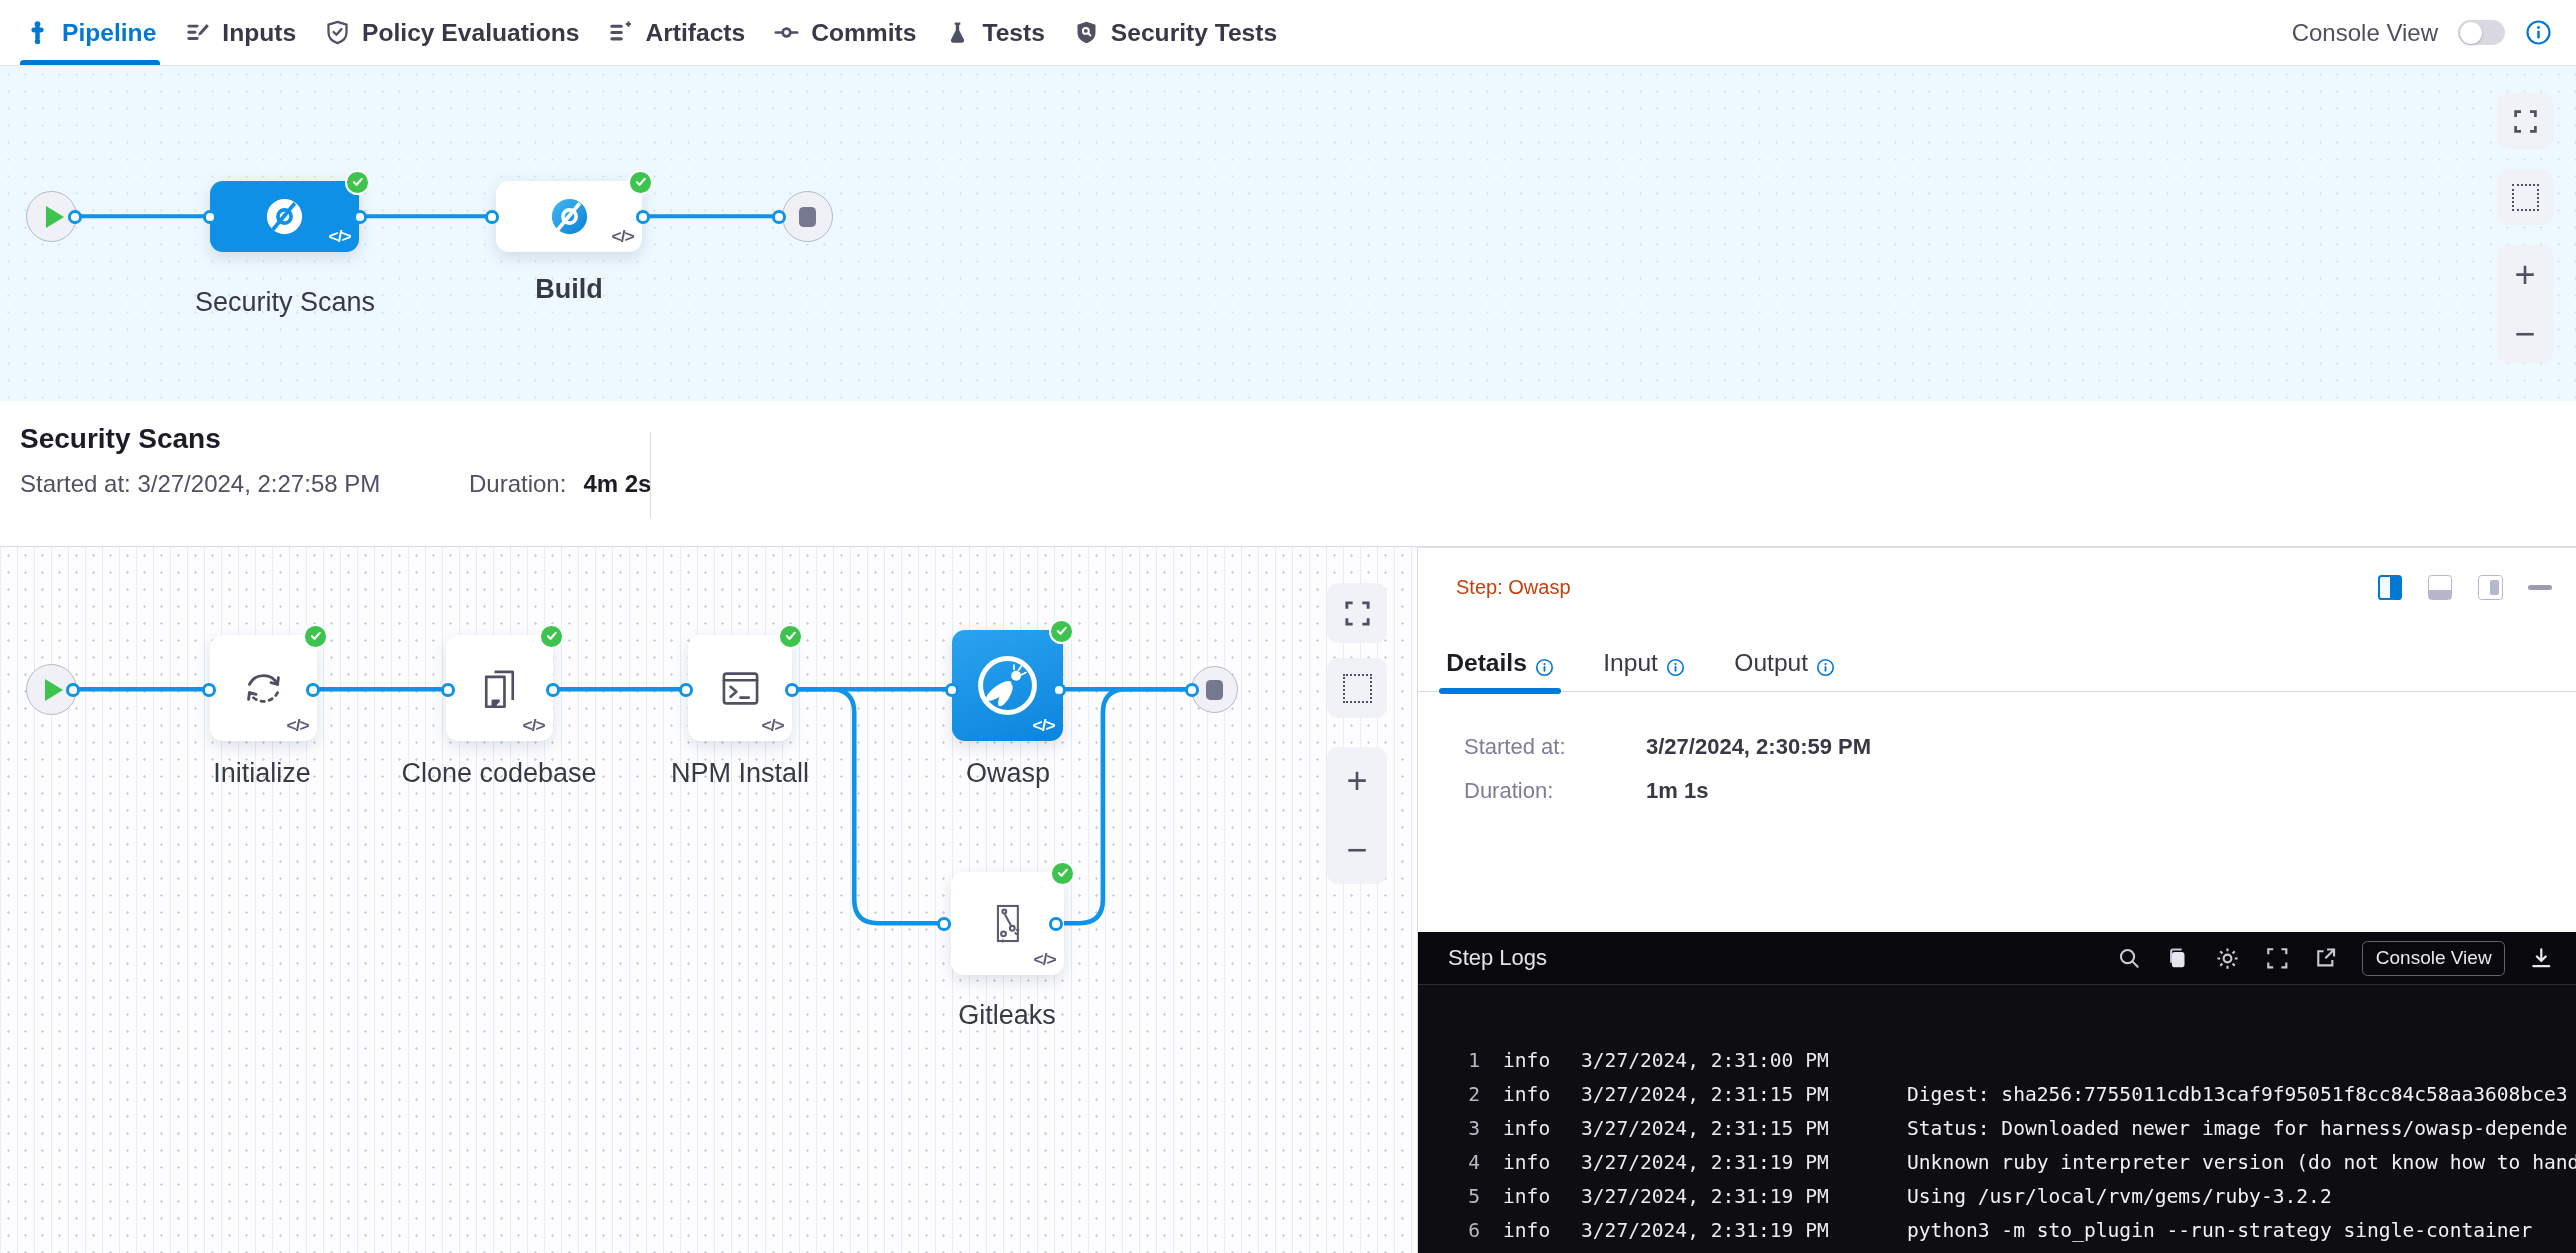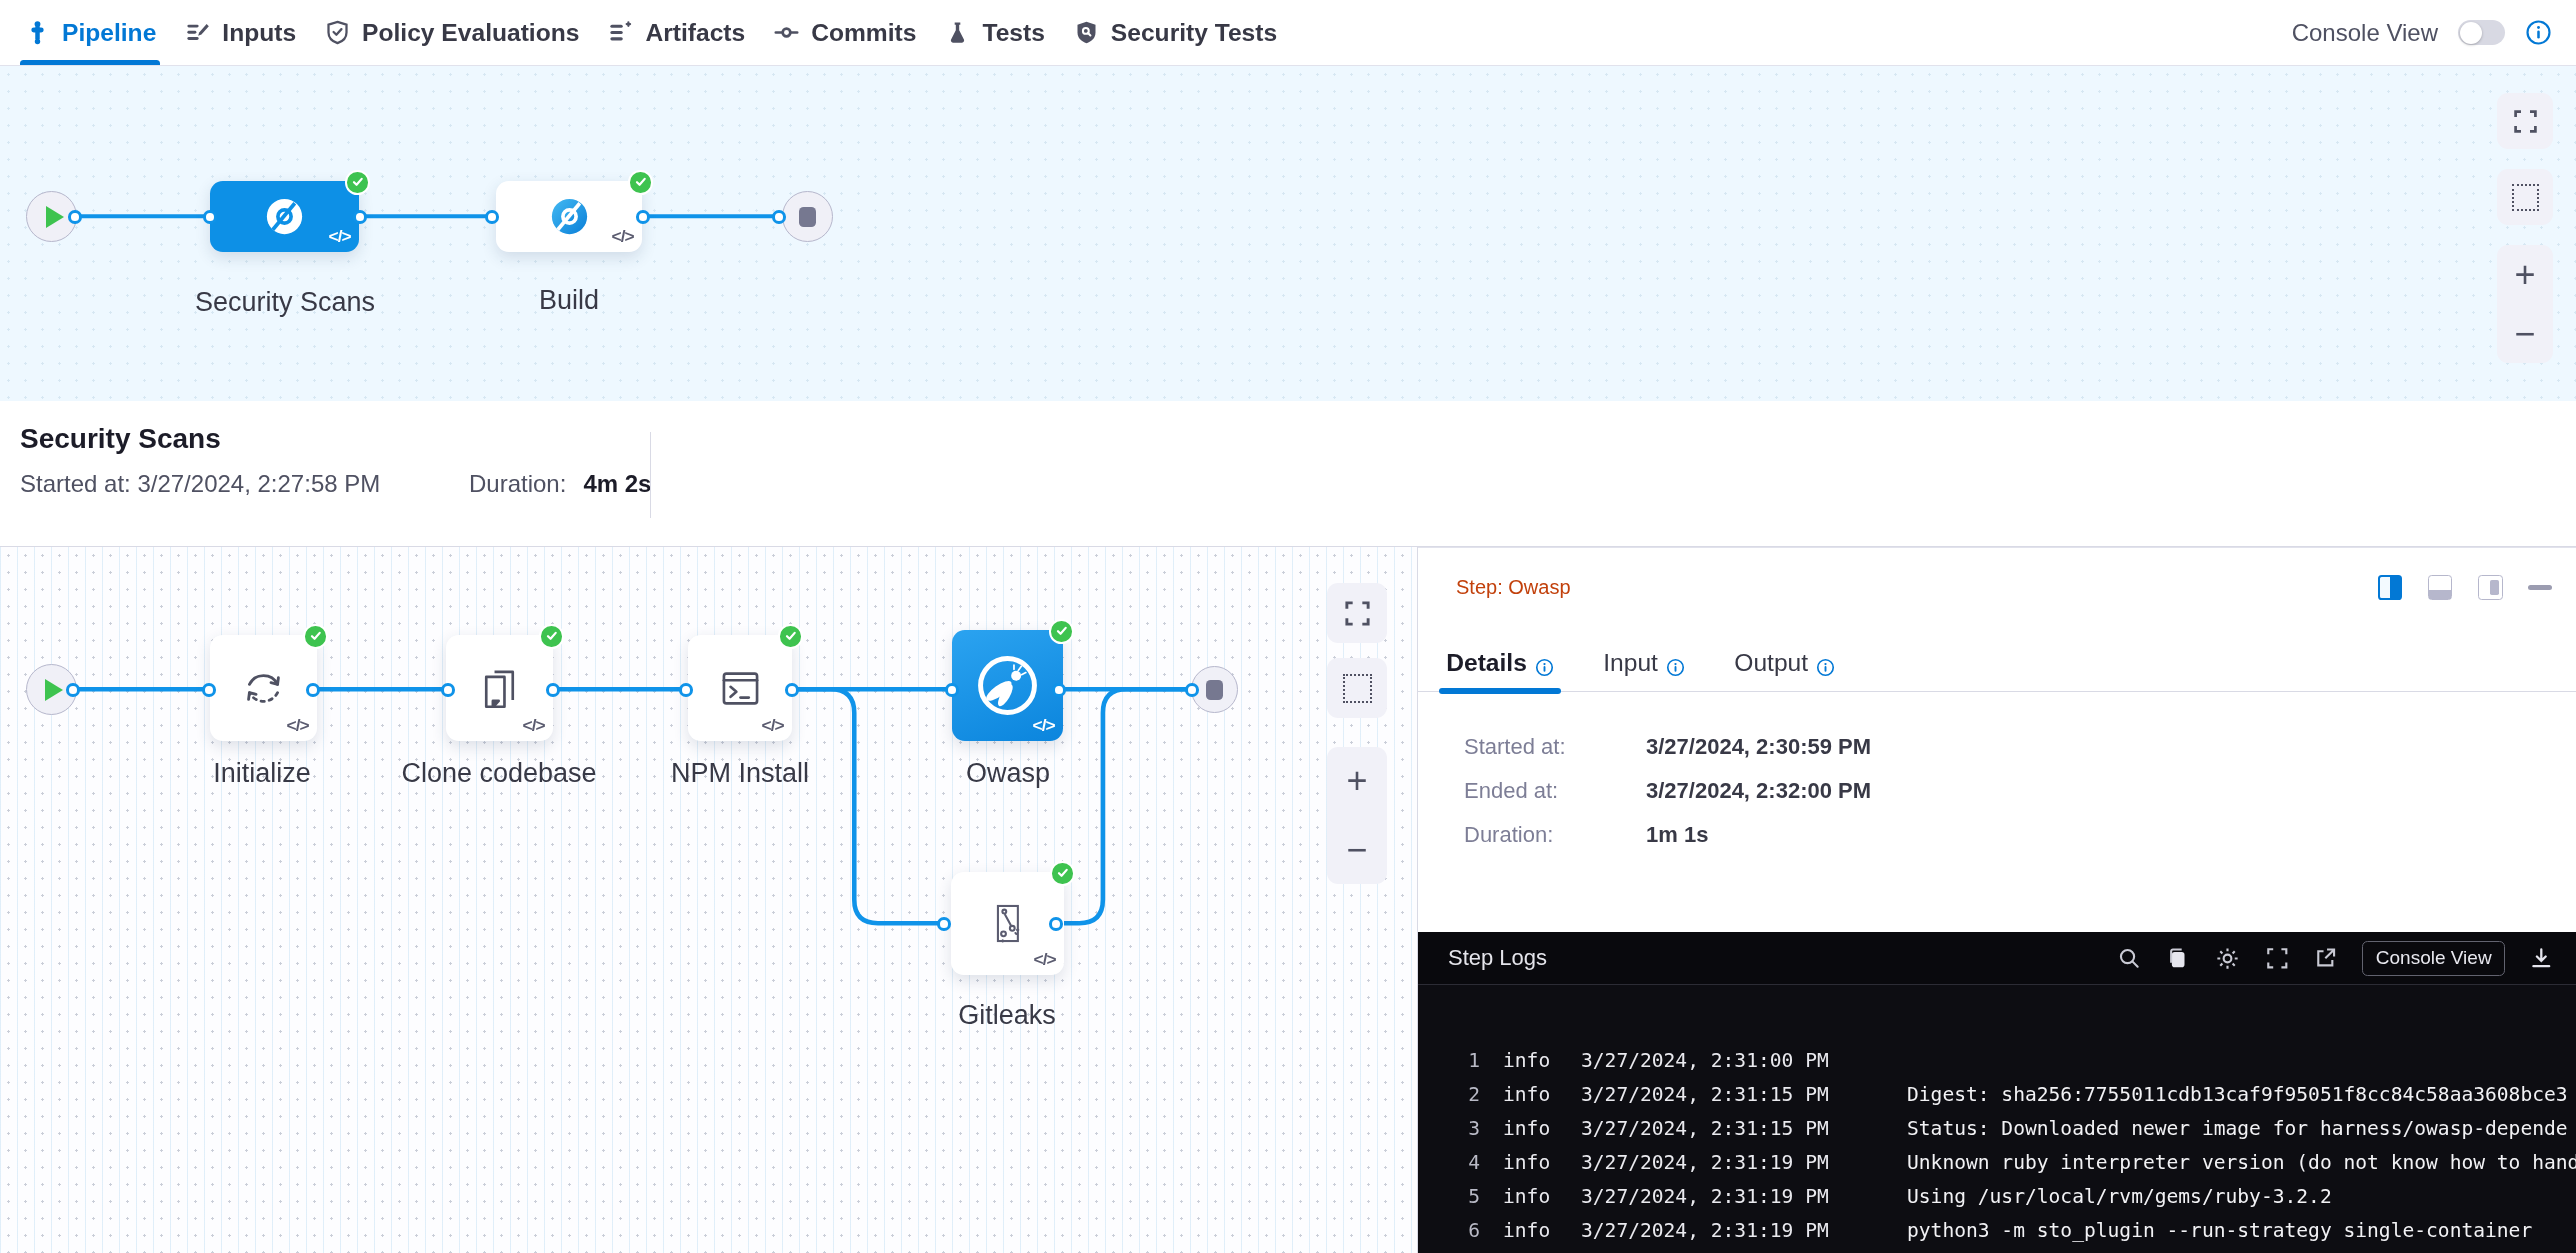--- a/index.html
+++ b/index.html
@@ -230,21 +230,21 @@
           <circle cx="32" cy="32" r="9" fill="url(#bg1)" stroke="#fff" stroke-width="5"></circle>
           <line x1="16" y1="50" x2="46" y2="14" stroke="#fff" stroke-width="5"></line>
         </svg>
       <div class="badge">
           <svg width="13.7" height="13.7" viewBox="0 0 16 16">
             <path d="M3.5 8.5l3 3 6-7" fill="none" stroke="#fff" stroke-width="2.6" stroke-linecap="round" stroke-linejoin="round"></path>
           </svg>
         </div>
       <span class="code-glyph">&lt;/&gt;</span>
     </div>
-    <div class="node-label" style="left:569px;top:219px;">Build</div>
+    <div class="node-label" style="left:569px;top:208px;font-weight:bold;">Build</div>
 
     <div class="endpoint" style="left:782px;top:125px;">
         <div class="stop-sq"></div>
       </div>
 
     <div class="canvas-btn" style="left:2497px;top:27px;">
       <svg width="27" height="27" viewBox="0 0 30 30" fill="none" stroke="#4f5162" stroke-width="3">
           <path d="M4 10V4h6M20 4h6v6M26 20v6h-6M10 26H4v-6"></path>
         </svg>
     </div>
@@ -427,24 +427,20 @@
             </svg>
         </div>
       </div>
 
       <div id="panel-details">
         <div class="detail-row">
           <span class="detail-label">Started at:</span>
           <span class="detail-value">3/27/2024, 2:30:59 PM</span>
         </div>
         <div class="detail-row">
-          <span class="detail-label">Ended at:</span>
-          <span class="detail-value">3/27/2024, 2:32:00 PM</span>
-        </div>
-        <div class="detail-row">
           <span class="detail-label">Duration:</span>
           <span class="detail-value">1m 1s</span>
         </div>
       </div>
 
       <div id="step-logs">
         <div id="logs-head">
           <span id="logs-title">Step Logs</span>
           <div id="logs-icons">
             <svg width="24.6" height="24.6" viewBox="0 0 28 28" fill="none" stroke="#c9cad4" stroke-width="2.4">

